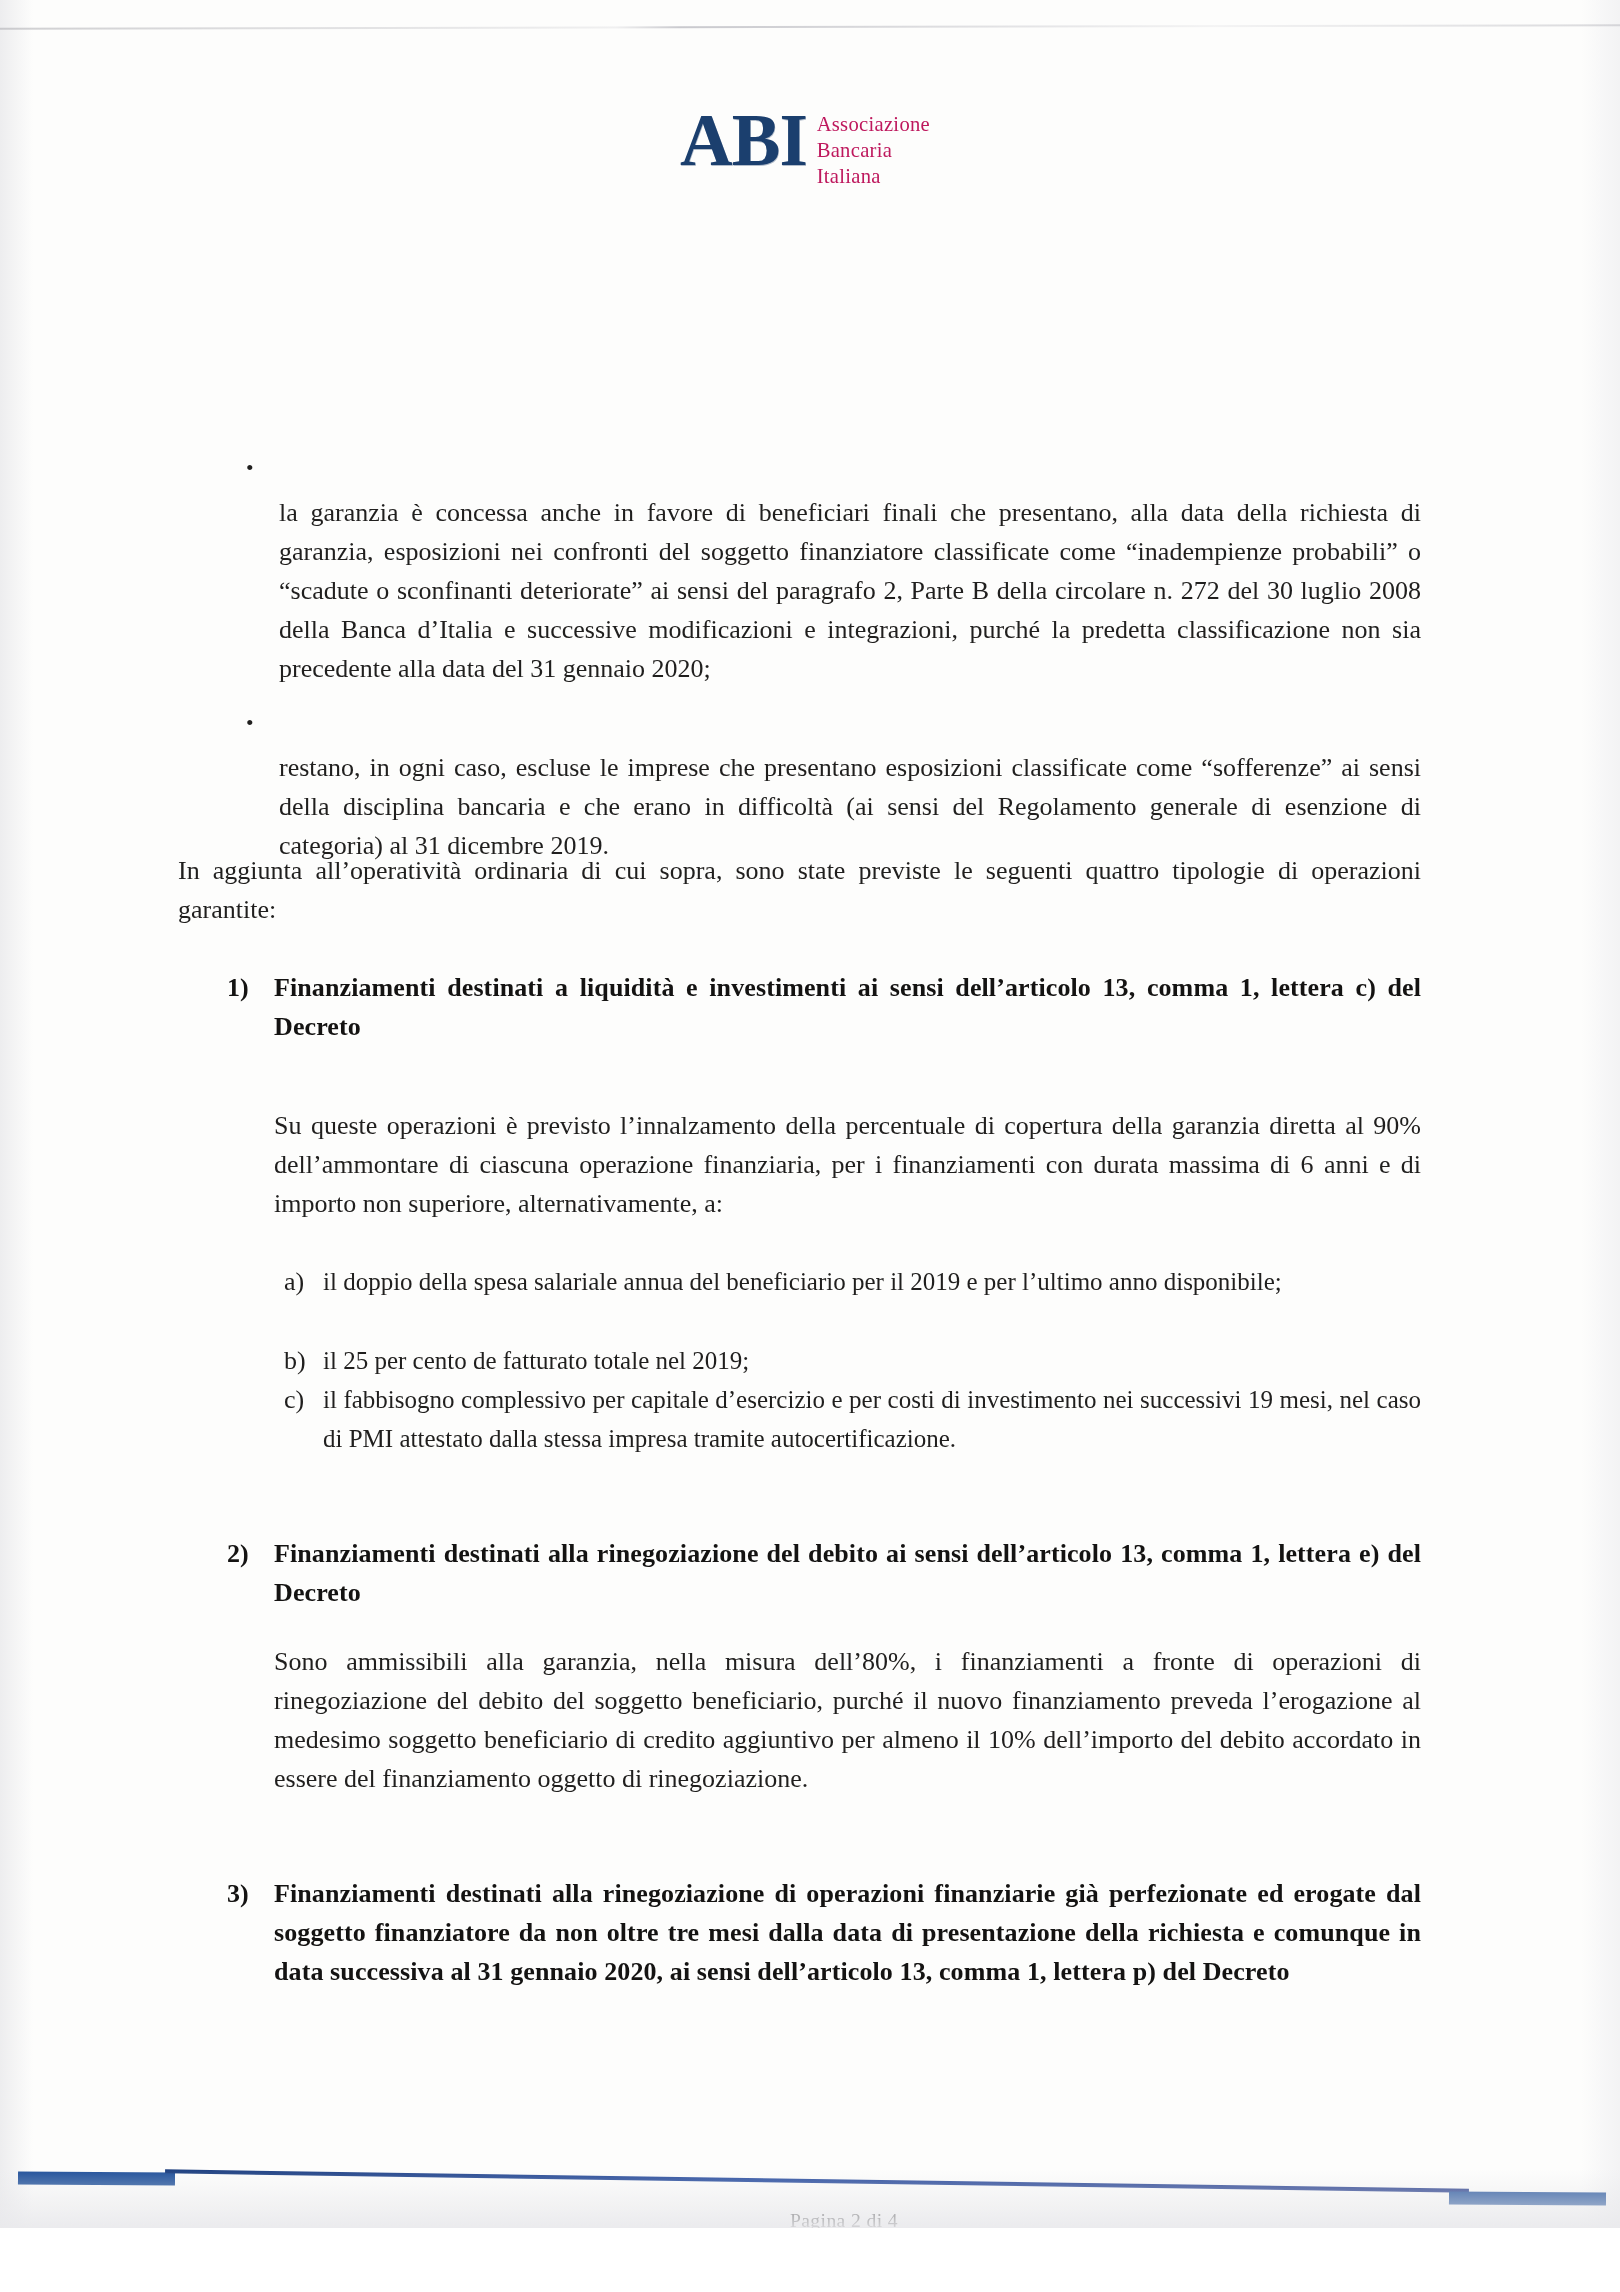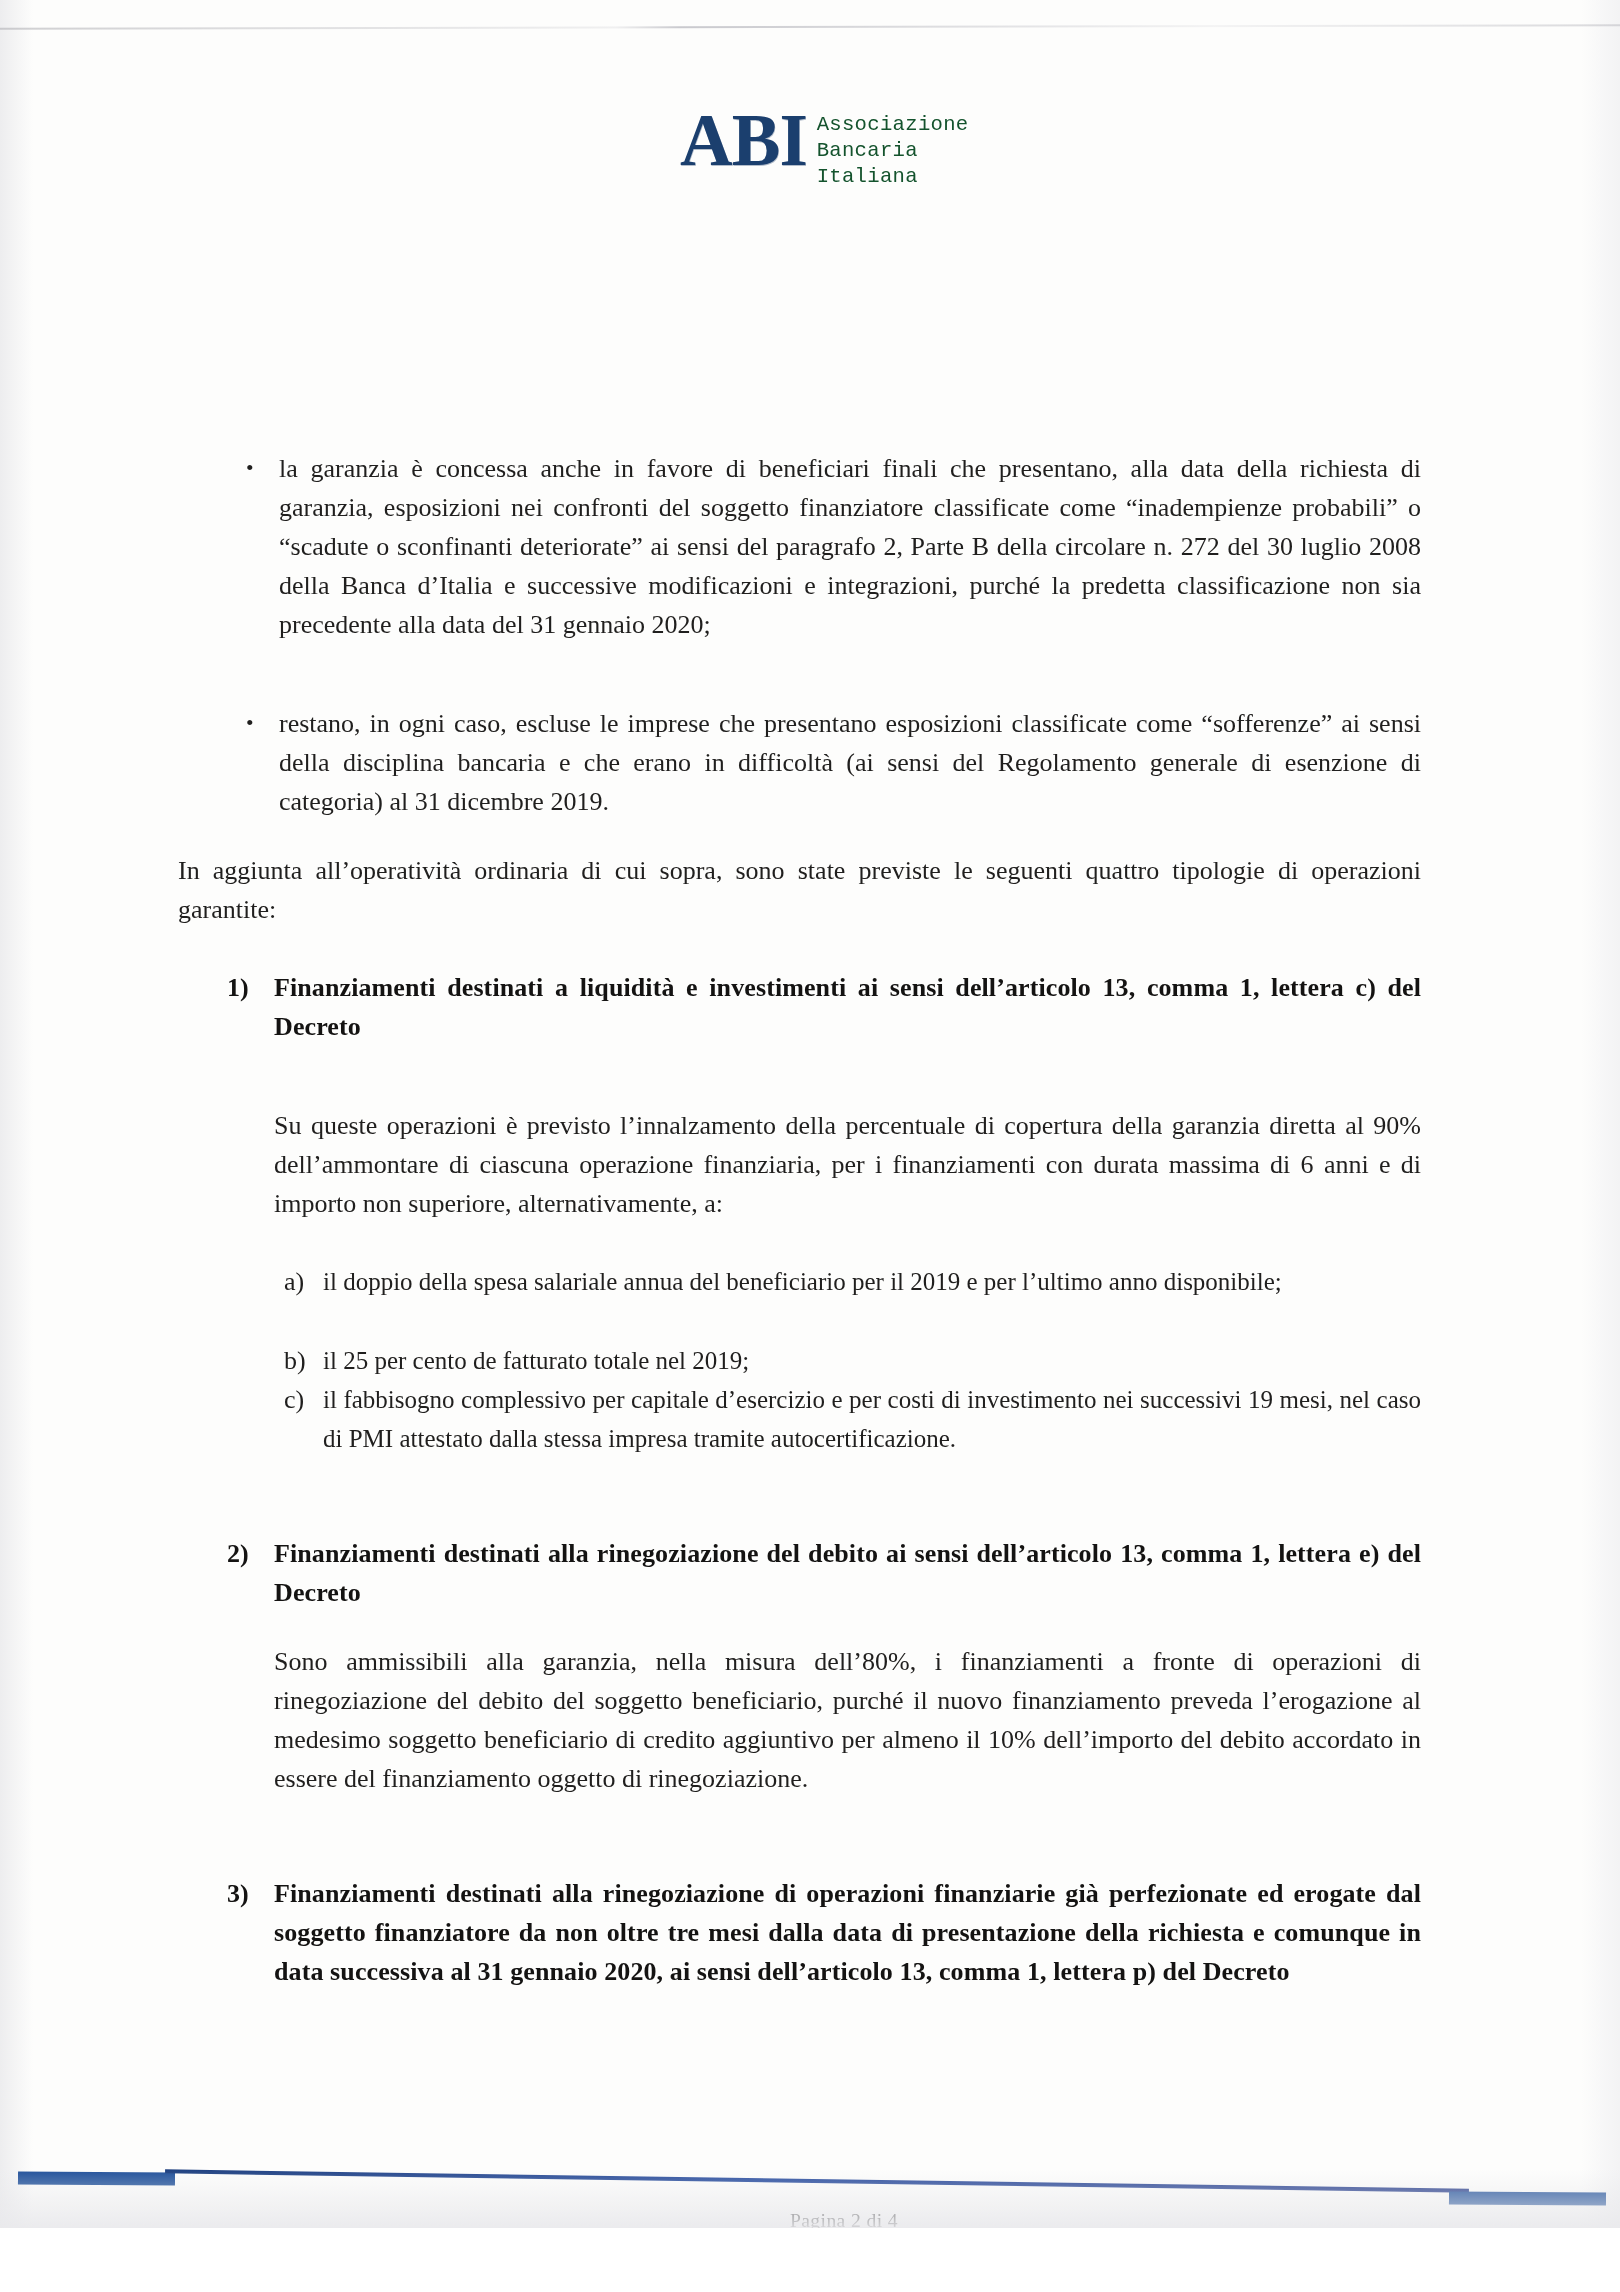--- a/index.html
+++ b/index.html
@@ -57,24 +57,24 @@
     font-size: 73px;
     font-weight: 700;
     line-height: 0.95;
     letter-spacing: -1px;
     color: #1b3f6e;
     text-shadow: 0.5px 0.5px 0 rgba(40,70,110,0.35);
   }
   .logo-words {
     margin-left: 9.8px;
     margin-top: 5.9px;
-    font-family: Liberation Mono, monospace;
+    font-family: Liberation Serif, serif;
     font-size: 20.6px;
     line-height: 1.26;
-    color: #14532d;
+    color: #be185d;
     letter-spacing: 0.3px;
   }
 
   
   .content {
     position: absolute;
     left: 0;
     top: 0;
     width: 1620px;
   }
@@ -100,20 +100,21 @@
     padding-left: 5.9px;
     box-sizing: border-box;
   }
   .bullet-text {
     flex: 1;
     font-size: 26px;
     line-height: 39px;
     text-align: justify;
     text-justify: inter-word;
     color: #201f1e;
+    margin-top: 44px;
   }
   .num-row {
     position: absolute;
     display: flex;
   }
   .num-marker {
     width: 47px;
     flex: 0 0 47px;
     font-size: 26px;
     line-height: 39px;

